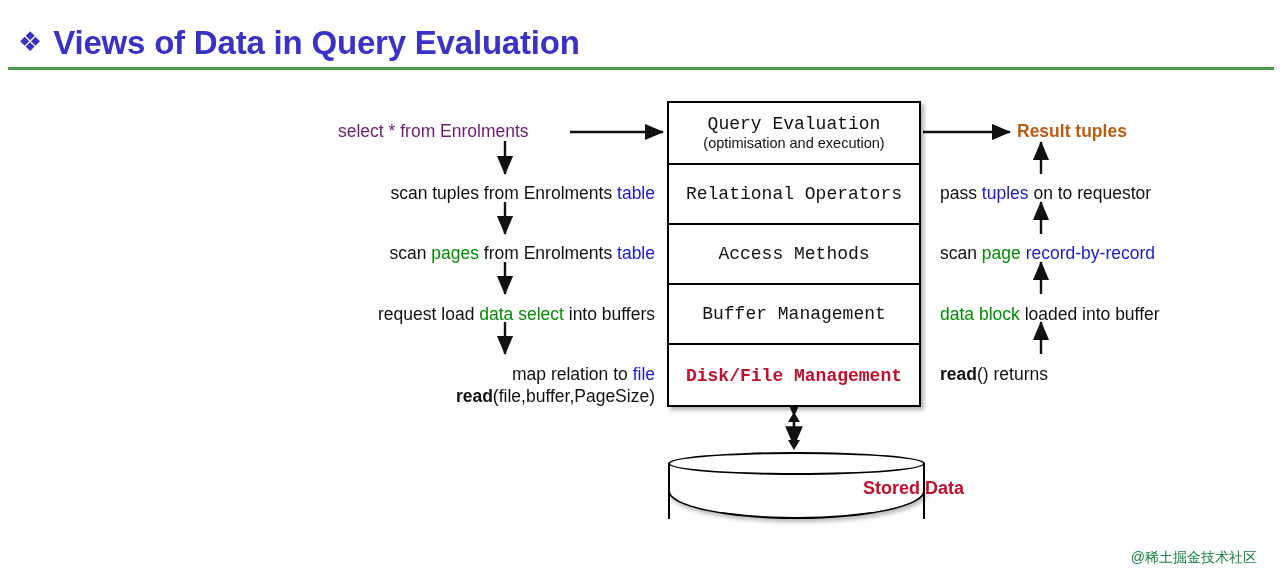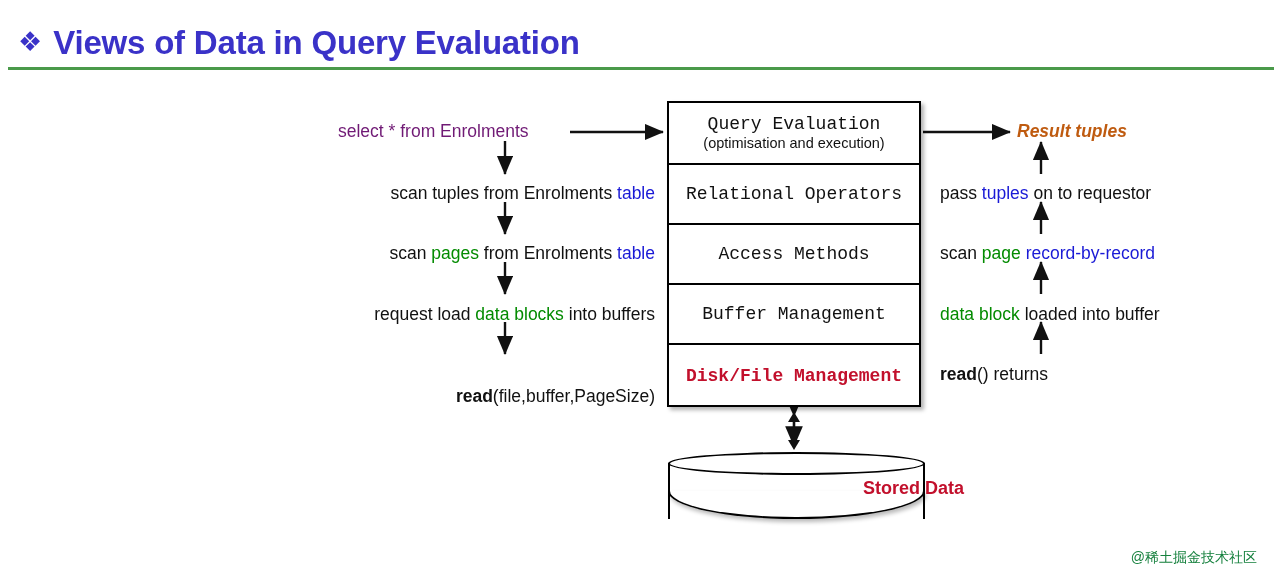--- a/index.html
+++ b/index.html
@@ -164,21 +164,20 @@
     top: 121px;
     font-size: 17.5px;
     color: #701a75;
     white-space: nowrap;
   }
   #result-text {
     position: absolute;
     left: 1017px;
     top: 121px;
     font-size: 17.5px;
-    font-style: italic;
     font-weight: bold;
     color: #bf5b10;
     white-space: nowrap;
   }
 
   
   .arrow-svg { position: absolute; overflow: visible; }
 
   
   #watermark {
@@ -276,21 +275,22 @@
 
   <div id="cylinder">
     <div id="cyl-body"></div>
     <div id="cyl-bottom"></div>
     <div id="cyl-top"></div>
     <div id="cyl-label">Stored Data</div>
   </div>
 
   <div class="left-label side-label" style="right:626px; top:183px;"><span>scan tuples from Enrolments </span><span class="tok-blue">table</span></div>
   <div class="left-label side-label" style="right:626px; top:243px;"><span>scan </span><span class="tok-green">pages</span><span> from Enrolments </span><span class="tok-blue">table</span></div>
-  <div class="left-label side-label" style="right:626px; top:304px;"><span>request load </span><span class="tok-green">data blocks</span><span> into buffers</span></div>
+  <div class="left-label side-label" style="right:626px; top:304px;"><span>request load </span><span class="tok-green">data select</span><span> into buffers</span></div>
+  <div class="left-label side-label" style="right:626px; top:364px;"><span>map relation to </span><span class="tok-blue">file</span></div>
   <div class="left-label side-label" style="right:626px; top:386px;"><span class="tok-bold">read</span><span>(file,buffer,PageSize)</span></div>
 
   <div class="right-label side-label" style="left:940px; top:183px;"><span>pass </span><span class="tok-blue">tuples</span><span> on to requestor</span></div>
   <div class="right-label side-label" style="left:940px; top:243px;"><span>scan </span><span class="tok-green">page</span><span> </span><span class="tok-blue">record-by-record</span></div>
   <div class="right-label side-label" style="left:940px; top:304px;"><span class="tok-green">data block</span><span> loaded into buffer</span></div>
   <div class="right-label side-label" style="left:940px; top:364px;"><span class="tok-bold">read</span><span>() returns</span></div>
 
   <div id="watermark">@稀土掘金技术社区</div>
 
 </div>

